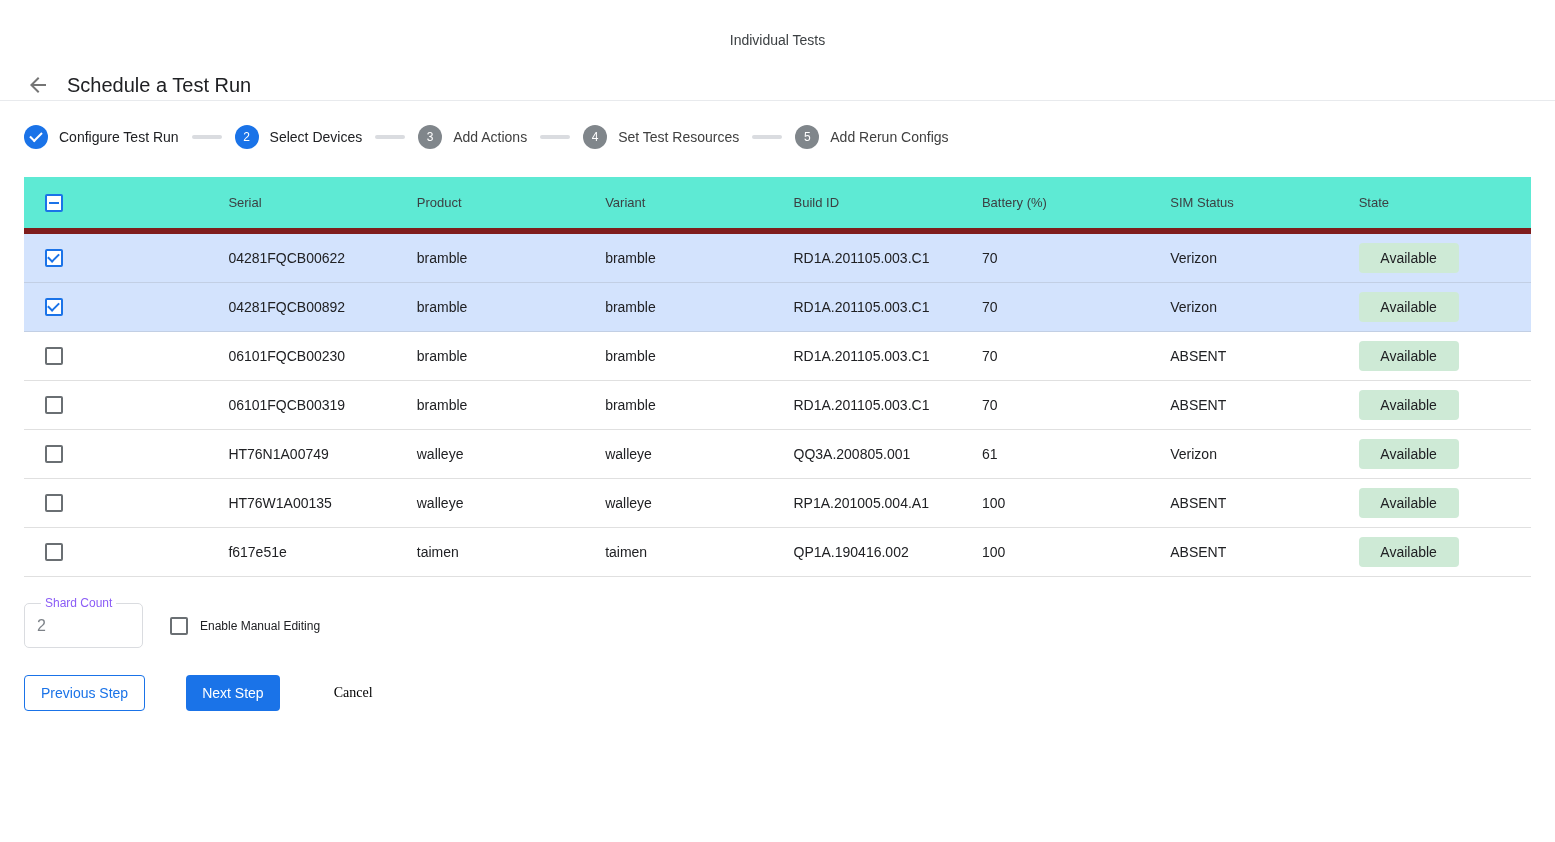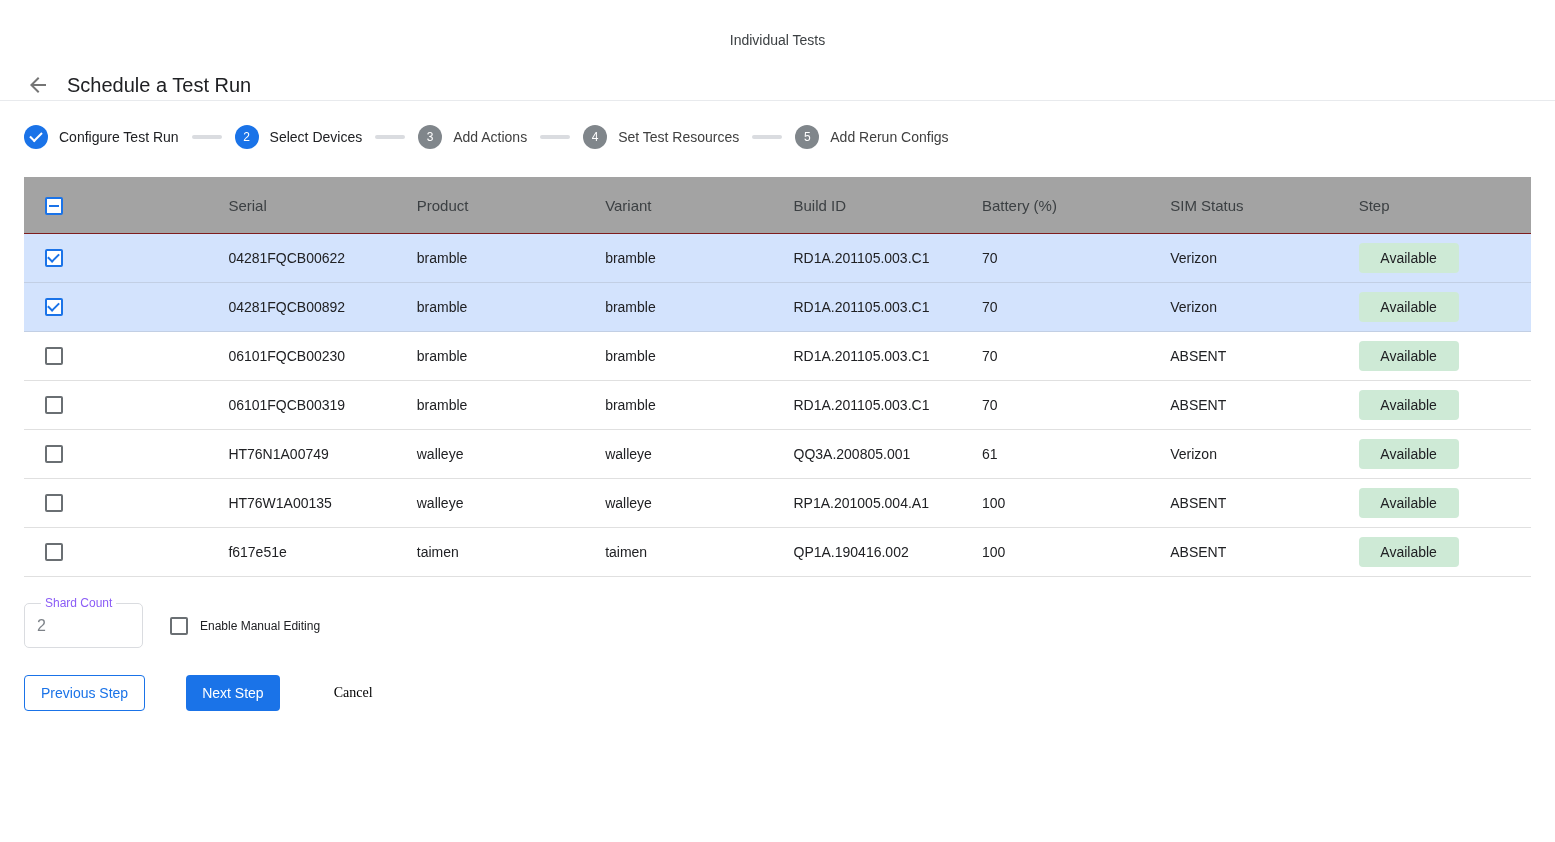--- a/index.html
+++ b/index.html
@@ -24,22 +24,22 @@
   .step.pending .step-circle { background: #80868b; }
   .step.completed .step-circle::after { content: ""; width: 10px; height: 5px;
     border-left: 2px solid #fff; border-bottom: 2px solid #fff; transform: rotate(-45deg); margin-top: -3px; }
   .step-label { margin-left: 11px; font-size: 14px; color: #202124; }
   .step.pending .step-label { color: #404040; }
   .connector { width: 30px; height: 4px; border-radius: 2px; background: #dadce0; margin: 0 13px; }
 
   
   .device-table { margin: 0 24px; }
   .thead, .trow { display: grid; grid-template-columns: repeat(8, 1fr); align-items: center; }
-  .thead { background: #a3a3a3; height: 57px; font-size: 15px; color: #3c4043; font-weight: 500;
-    border-bottom: 1px solid #7f1d1d; }
+  .thead { background: #5eead4; height: 57px; font-size: 13px; color: #3c4043; font-weight: 500;
+    border-bottom: 6px solid #7f1d1d; }
   .trow { height: 49px; font-size: 14px; color: #202124; border-bottom: 1px solid #e0e0e0;
     background: #fff; cursor: pointer; }
   .trow.selected { background: #d3e3fd; border-bottom-color: #c2cfe4; }
   .td, .th { padding-left: 16px; overflow: hidden; white-space: nowrap; }
   .col-check { padding-left: 21px; }
 
   
   .cb { width: 18px; height: 18px; border: 2px solid #6a6f73; border-radius: 2px; background: #fff;
     display: inline-block; position: relative; cursor: pointer; vertical-align: middle; }
   .cb.checked { border-color: #1a73e8; }
@@ -120,21 +120,21 @@
 
 <div class="device-table">
   <div class="thead">
     <div class="th col-check"><span class="cb indeterminate"></span></div>
     <div class="th">Serial</div>
     <div class="th">Product</div>
     <div class="th">Variant</div>
     <div class="th">Build ID</div>
     <div class="th">Battery (%)</div>
     <div class="th">SIM Status</div>
-    <div class="th">Step</div>
+    <div class="th">State</div>
   </div>
 
   <div class="trow selected">
     <div class="td col-check"><span class="cb checked"></span></div>
     <div class="td">04281FQCB00622</div>
     <div class="td">bramble</div>
     <div class="td">bramble</div>
     <div class="td">RD1A.201105.003.C1</div>
     <div class="td">70</div>
     <div class="td">Verizon</div>

